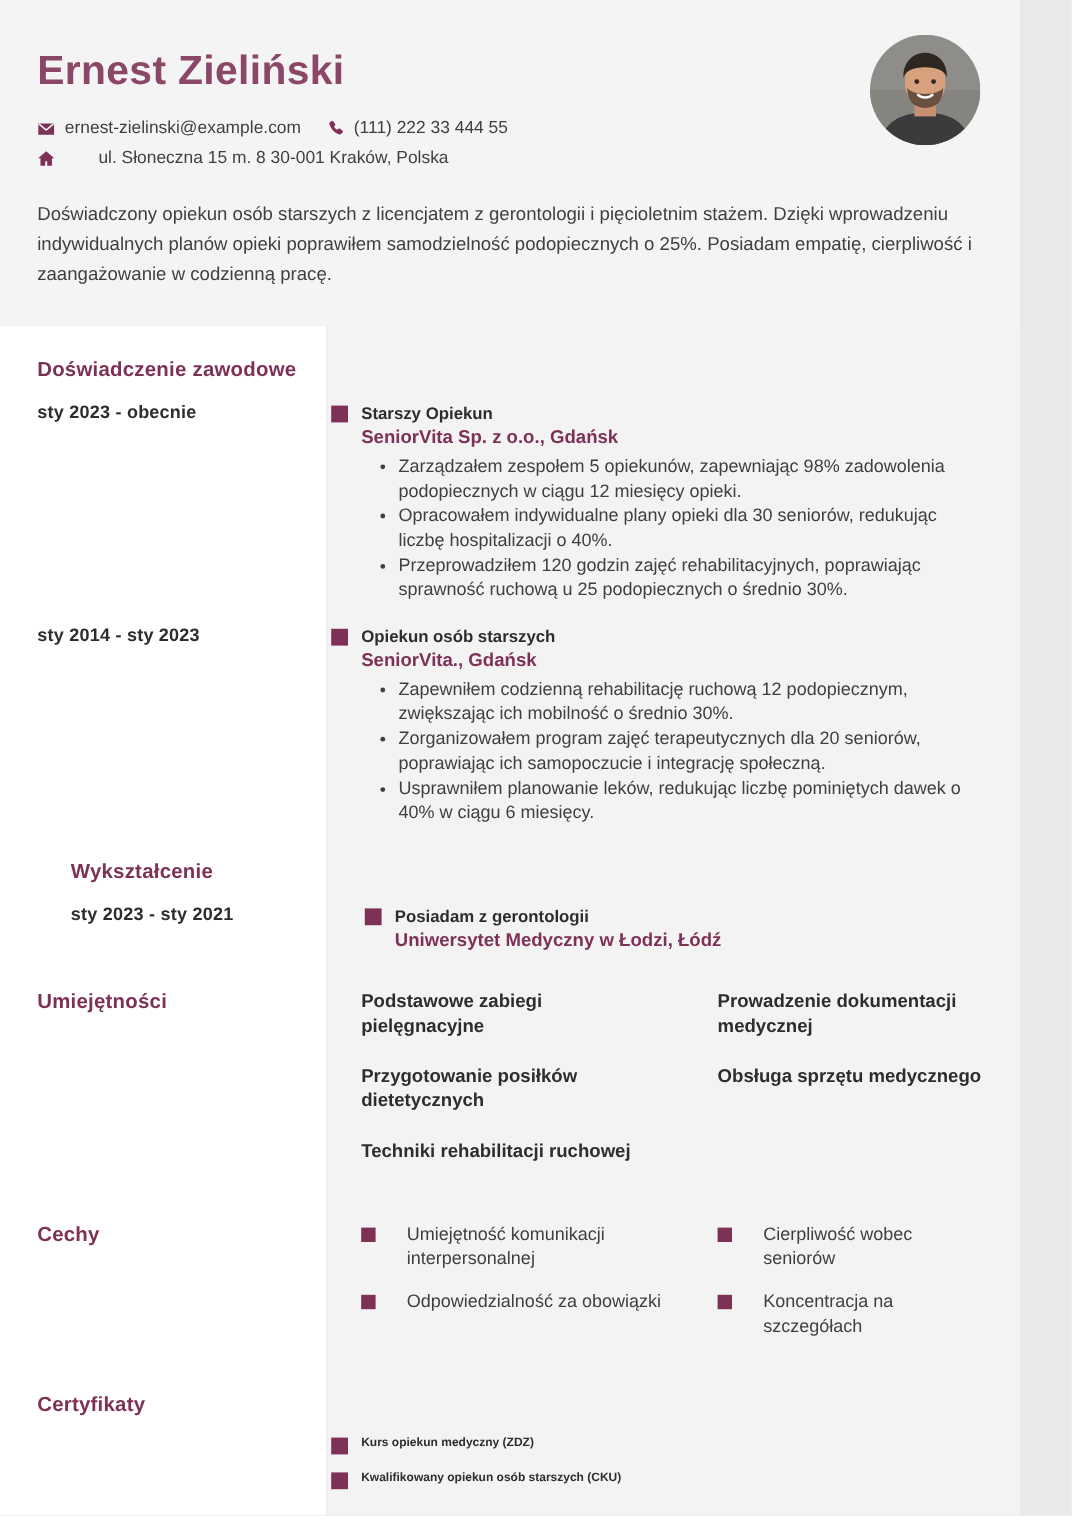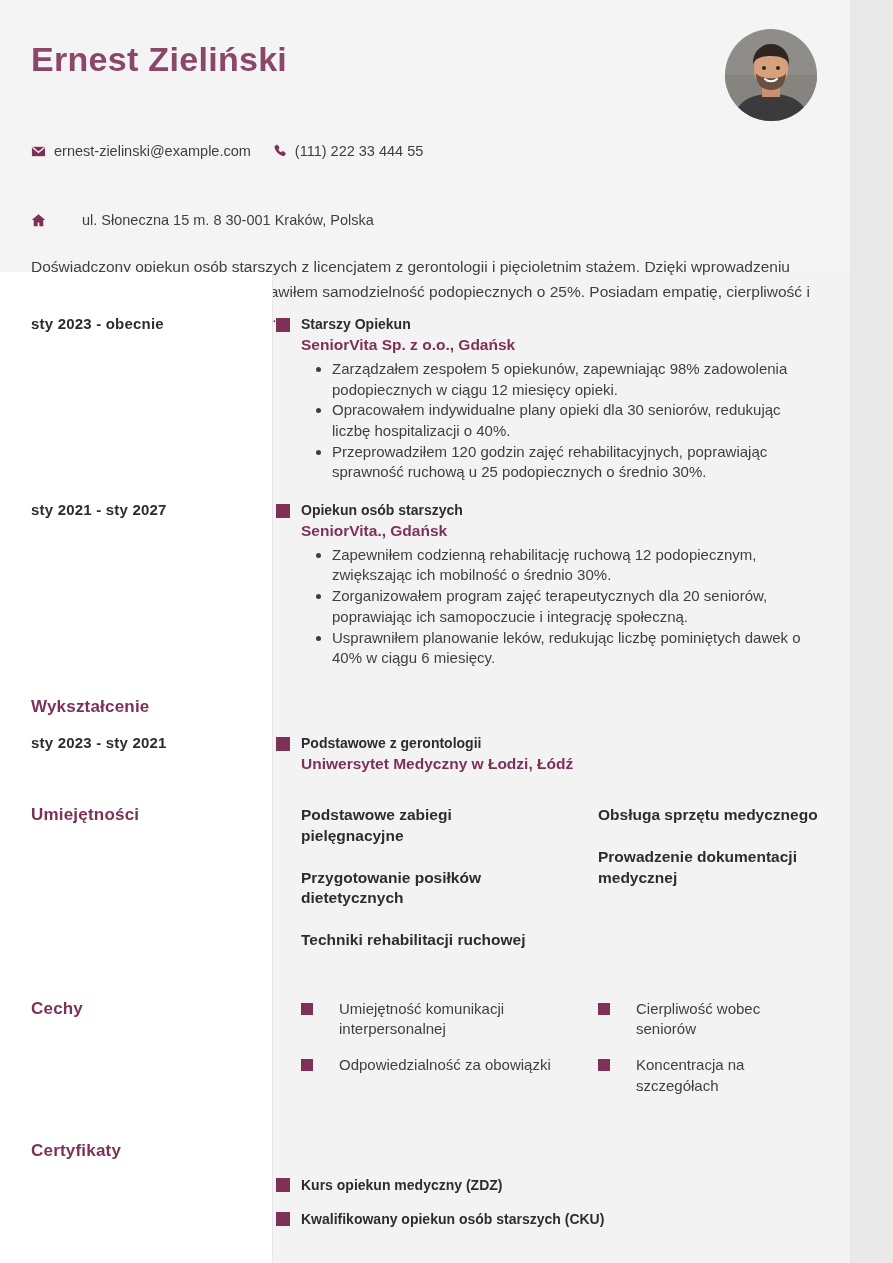--- a/index.html
+++ b/index.html
@@ -8,21 +8,21 @@
   }
   *{box-sizing:border-box; margin:0; padding:0;}
   html,body{width:893px;}
   body{font-family:"Liberation Sans","DejaVu Sans",sans-serif; background:#e9e9e9;}
   .page{position:relative; width:850px; height:1263px; background:var(--page_bg); overflow:hidden;}
 
   
   .header{position:relative; background:var(--header_bg); padding:40px 33px 0 31px; height:272px;}
   .name{font-size:34px; font-weight:bold; color:var(--name_color); letter-spacing:.3px; line-height:1.15;}
   .contact{margin-top:20px; display:flex; flex-wrap:wrap; align-items:center; column-gap:22px; row-gap:9px; max-width:560px;}
-  .contact-item{display:inline-flex; align-items:center; gap:8px; font-size:14.5px; color:var(--text); white-space:nowrap;margin-top:44px;}
+  .contact-item{display:inline-flex; align-items:center; gap:8px; font-size:14.5px; color:var(--text); white-space:nowrap;}
   .contact-item svg{flex:0 0 auto; fill:var(--accent);}
   .addr-row{width:100%;gap:36px;}
   .summary{margin-top:27px; max-width:818px; font-size:15.5px; line-height:1.6; color:var(--text);}
   .avatar{position:absolute; top:29px; right:33px; width:92px; height:92px; border-radius:50%; overflow:hidden;}
 
   
   .body{position:relative; min-height:991px; padding-bottom:20px;}
   .body::before{content:""; position:absolute; left:0; top:0; bottom:0; width:272px;
     background:var(--panel_bg); border-right:1px solid var(--divider);}
   .row{position:relative; display:grid; grid-template-columns:272px 1fr;}
@@ -38,21 +38,21 @@
   .mt-section{padding-top:26px;}
   .mt-entry{margin-top:17px;}
   .mt-entry2{margin-top:18px;}
   .two-col{display:grid; grid-template-columns:297px 1fr; align-items:start;}
   .skill{font-size:15.5px; font-weight:bold; color:var(--heading); line-height:1.35; margin-bottom:21px; max-width:250px;}
   .skill.wide{max-width:240px;}
   .trait{display:flex; align-items:flex-start; gap:26px; font-size:15px; color:var(--text);
     line-height:1.34; margin-bottom:16px; max-width:250px;}
   .trait .sq{flex:0 0 auto; width:12px; height:12px; background:var(--accent); margin-top:4px;}
   .cert-row{margin-top:15px;}
-  .cert{font-size:14px; font-weight:bold; color:var(--heading); line-height:1.3;}
+  .cert{font-size:10px; font-weight:bold; color:var(--heading); line-height:1.3;}
 </style>
 </head>
 <body>
 
 <div class="page">
 
   <div class="header">
     <div class="name">Ernest Zieliński</div>
 
     <div class="contact">
@@ -98,20 +98,23 @@
         <circle cx="53" cy="39" r="2" fill="#2d2621"></circle>
         <path d="M40 50c3 3 9 3 12 0" fill="none" stroke="#fff" stroke-width="2" stroke-linecap="round"></path>
       </svg>
     </div>
   </div>
 
   <div class="body">
 
     <section>
       <div class="row mt-section">
+        <div class="cell-left">
+          <h2 class="section-title">Doświadczenie zawodowe</h2>
+        </div>
         <div class="cell-right"></div>
       </div>
 
       <div class="row mt-entry">
         <div class="cell-left">
           <div class="date">sty 2023 - obecnie</div>
         </div>
         <div class="cell-right">
           <span class="marker"></span>
           <h3 class="role">Starszy Opiekun</h3>
@@ -119,68 +122,68 @@
           <ul class="bullets">
             <li>Zarządzałem zespołem 5 opiekunów, zapewniając 98% zadowolenia podopiecznych w ciągu 12 miesięcy opieki.</li>
             <li>Opracowałem indywidualne plany opieki dla 30 seniorów, redukując liczbę hospitalizacji o 40%.</li>
             <li>Przeprowadziłem 120 godzin zajęć rehabilitacyjnych, poprawiając sprawność ruchową u 25 podopiecznych o średnio 30%.</li>
           </ul>
         </div>
       </div>
 
       <div class="row mt-entry2">
         <div class="cell-left">
-          <div class="date">sty 2021 - sty 2027</div>
+          <div class="date">sty 2014 - sty 2023</div>
         </div>
         <div class="cell-right">
           <span class="marker"></span>
           <h3 class="role">Opiekun osób starszych</h3>
           <div class="company">SeniorVita., Gdańsk</div>
           <ul class="bullets">
             <li>Zapewniłem codzienną rehabilitację ruchową 12 podopiecznym, zwiększając ich mobilność o średnio 30%.</li>
             <li>Zorganizowałem program zajęć terapeutycznych dla 20 seniorów, poprawiając ich samopoczucie i integrację społeczną.</li>
             <li>Usprawniłem planowanie leków, redukując liczbę pominiętych dawek o 40% w ciągu 6 miesięcy.</li>
           </ul>
         </div>
       </div>
     </section>
 
-    <section style="margin-top:28px;">
+    <section style="margin-top:28px;padding-left:28px;">
       <div class="row">
         <div class="cell-left">
           <h2 class="section-title">Wykształcenie</h2>
         </div>
         <div class="cell-right"></div>
       </div>
       <div class="row mt-entry">
         <div class="cell-left">
           <div class="date">sty 2023 - sty 2021</div>
         </div>
         <div class="cell-right">
           <span class="marker"></span>
-          <h3 class="role">Podstawowe z gerontologii</h3>
+          <h3 class="role">Posiadam z gerontologii</h3>
           <div class="company">Uniwersytet Medyczny w Łodzi, Łódź</div>
         </div>
       </div>
     </section>
 
     <section style="margin-top:30px;">
       <div class="row">
         <div class="cell-left">
           <h2 class="section-title">Umiejętności</h2>
         </div>
         <div class="cell-right two-col">
           <div>
             <div class="skill">Podstawowe zabiegi pielęgnacyjne</div>
             <div class="skill">Przygotowanie posiłków dietetycznych</div>
             <div class="skill wide" style="max-width:260px;">Techniki rehabilitacji ruchowej</div>
           </div>
           <div>
+            <div class="skill">Prowadzenie dokumentacji medycznej</div>
             <div class="skill" style="max-width:260px;">Obsługa sprzętu medycznego</div>
-            <div class="skill">Prowadzenie dokumentacji medycznej</div>
           </div>
         </div>
       </div>
     </section>
 
     <section style="margin-top:27px;">
       <div class="row">
         <div class="cell-left">
           <h2 class="section-title">Cechy</h2>
         </div>

